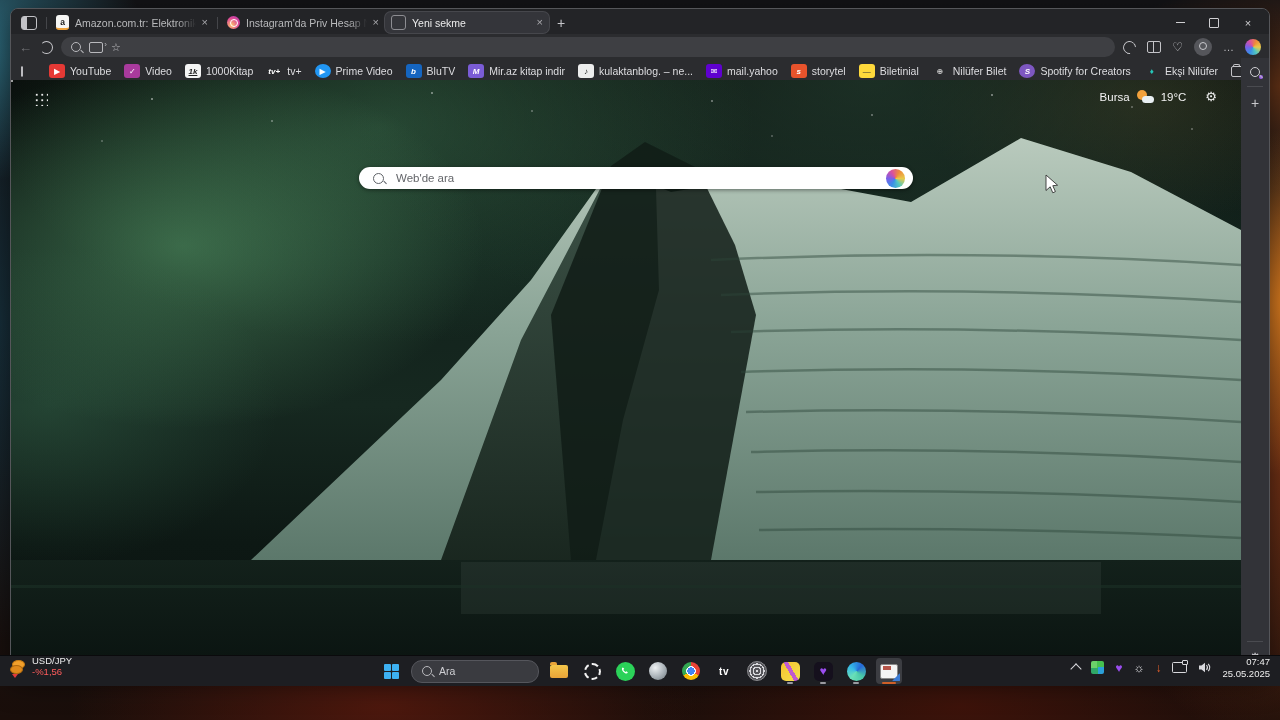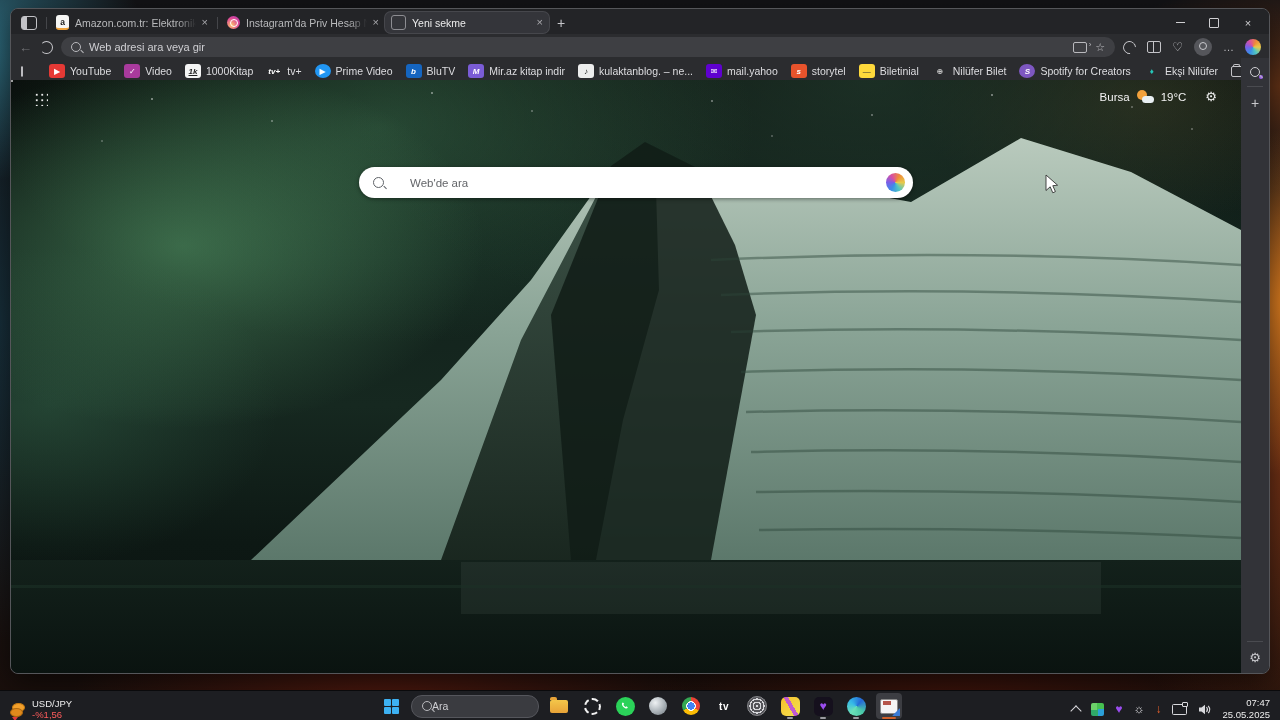--- a/index.html
+++ b/index.html
@@ -86,51 +86,51 @@
       520px 30px rgba(255,255,255,.35),700px 20px rgba(255,255,255,.45),860px 34px rgba(255,255,255,.4),
       980px 14px rgba(255,255,255,.5),1120px 26px rgba(255,255,255,.35),90px 60px rgba(255,255,255,.3),
       760px 55px rgba(255,255,255,.3),1180px 48px rgba(255,255,255,.35);}
   .gridic{position:absolute;left:22px;top:11px;width:15px;height:15px;
     background-image:radial-gradient(#ececec 1.3px,transparent 1.4px);background-size:5.5px 5.5px;background-position:1px 1px;}
   .weather{position:absolute;right:24px;top:10px;display:flex;align-items:center;gap:7px;color:#f2f2f2;font-size:11.5px;}
   .wicon{width:17px;height:13px;position:relative;}
   .wicon .sun{position:absolute;left:0;top:0;width:10px;height:10px;border-radius:50%;background:#f2a13c;}
   .wicon .cloud{position:absolute;right:0;bottom:0;width:12px;height:7px;border-radius:6px;background:#e9eff3;}
   .ntgear{color:#ececec;font-size:13px;margin-left:12px;line-height:1;}
-  .ntsearch{position:absolute;left:348px;top:87px;width:532px;height:31px;background:#fff;border-radius:16px;
-    display:flex;align-items:center;padding:0 8px 0 14px;gap:26px;box-shadow:0 1px 4px rgba(0,0,0,.45);}
+  .ntsearch{position:absolute;left:348px;top:87px;width:532px;height:22px;background:#fff;border-radius:16px;
+    display:flex;align-items:center;padding:0 8px 0 14px;gap:12px;box-shadow:0 1px 4px rgba(0,0,0,.45);}
   .ntsearch .mag{border-color:#5f6368;width:9px;height:9px;}
   .ntsearch .mag::after{background:#5f6368;}
   .ntsearch .ph{flex:1;color:#636569;font-size:11.5px;}
   .ntsearch .copilot{width:19px;height:19px;}
   
   .sidestrip{position:absolute;right:0;top:49px;bottom:0;width:28px;background:#323338;border-bottom-right-radius:7px;
     display:flex;flex-direction:column;align-items:center;padding:9px 0;box-sizing:border-box;}
   .sidestrip .mag{border-color:#cfcfd3;position:relative;}
   .sidestrip .mag i{position:absolute;right:-4px;bottom:-3px;width:4px;height:4px;border-radius:50%;background:#9a5cf0;}
   .ssep{width:16px;height:1px;background:#4a4b50;margin:9px 0;}
   .ssplus{color:#c9c9cd;font-size:14px;line-height:1;}
   .ssgear{color:#c9c9cd;font-size:13px;line-height:1;}
   .ssgrow{flex:1;}
   
   .cursor{position:absolute;left:1045px;top:174px;z-index:50;}
   
-  .taskbar{position:absolute;left:0;top:690px;width:1280px;height:30px;background:#1d1e22;border-top:1px solid #0a0a0c;
-    display:flex;align-items:flex-end;}
+  .taskbar{position:absolute;left:0;top:655px;width:1280px;height:30px;background:#1d1e22;border-top:1px solid #0a0a0c;
+    display:flex;align-items:flex-start;}
   .widget{display:flex;align-items:center;gap:6px;margin-left:10px;}
   .coins{width:16px;height:16px;position:relative;}
   .coins .c1{position:absolute;left:2px;top:1px;width:11px;height:7px;border-radius:50%;background:#f2a02c;border:1px solid #c77c14;}
   .coins .c2{position:absolute;left:0;top:6px;width:11px;height:7px;border-radius:50%;background:#e08a1c;border:1px solid #b06a10;}
   .coins .tri{position:absolute;left:2px;bottom:-3px;width:0;height:0;border-left:3.5px solid transparent;border-right:3.5px solid transparent;border-top:4px solid #e23b3b;}
   .widget .wtxt{font-size:9.5px;line-height:1.15;color:#ededed;}
   .center{position:absolute;left:50%;top:0;height:100%;transform:translateX(-50%);display:flex;align-items:center;gap:7px;}
   .startic{width:15px;height:15px;display:grid;grid-template-columns:7px 7px;grid-template-rows:7px 7px;gap:1px;}
   .startic i{background:#3db1f2;border-radius:1px;}
   .tbsearch{width:106px;height:21px;border-radius:11px;background:#3a3b40;border:1px solid #55565c;
-    display:flex;align-items:center;padding:0 10px;color:#cfcfd3;font-size:10.5px;}
+    display:flex;align-items:center;gap:7px;padding:0 10px;color:#cfcfd3;font-size:10.5px;}
   .app{width:26px;height:26px;display:flex;align-items:center;justify-content:center;position:relative;flex:none;}
   .app.active{background:#3c3d42;border-radius:4px;}
   .dot{position:absolute;bottom:0;left:50%;transform:translateX(-50%);width:6px;height:2px;border-radius:1px;background:#9a9aa0;}
   .dot.wide{width:14px;}
   .ic-folder{width:18px;height:13px;background:linear-gradient(#f3c64a,#e8a338);border-radius:2px;position:relative;}
   .ic-folder::before{content:"";position:absolute;top:-2.5px;left:0;width:7px;height:3px;background:#e8a338;border-radius:2px 2px 0 0;}
   .ic-gpt{width:17px;height:17px;border-radius:50%;border:2.6px dashed #f2f2f2;box-sizing:border-box;}
   .ic-wa{width:19px;height:19px;border-radius:50%;background:#2bd259;display:flex;align-items:center;justify-content:center;}
   .ic-earth{width:18px;height:18px;border-radius:50%;background:radial-gradient(circle at 35% 32%,#eef1f3,#a8b0b6 55%,#6e777d);}
   .ic-chrome{width:18px;height:18px;border-radius:50%;
@@ -199,21 +199,20 @@
         </span>
       <span class="wc">×</span>
     </div>
   </div>
 
   <div class="toolbar">
     <span class="navic dis">←</span>
     <span class="refresh"></span>
     <div class="omni">
       <span class="mag"></span>
-      <span class="ph">Web adresi ara veya gir</span>
       <span class="ralogo"></span>
       <span class="omni-ic">☆</span>
     </div>
     <div class="tbright">
       <span class="arc"></span>
       <span class="split"></span>
       <span class="hearto">♡</span>
       <span class="avatar">
           <i></i>
         </span>

